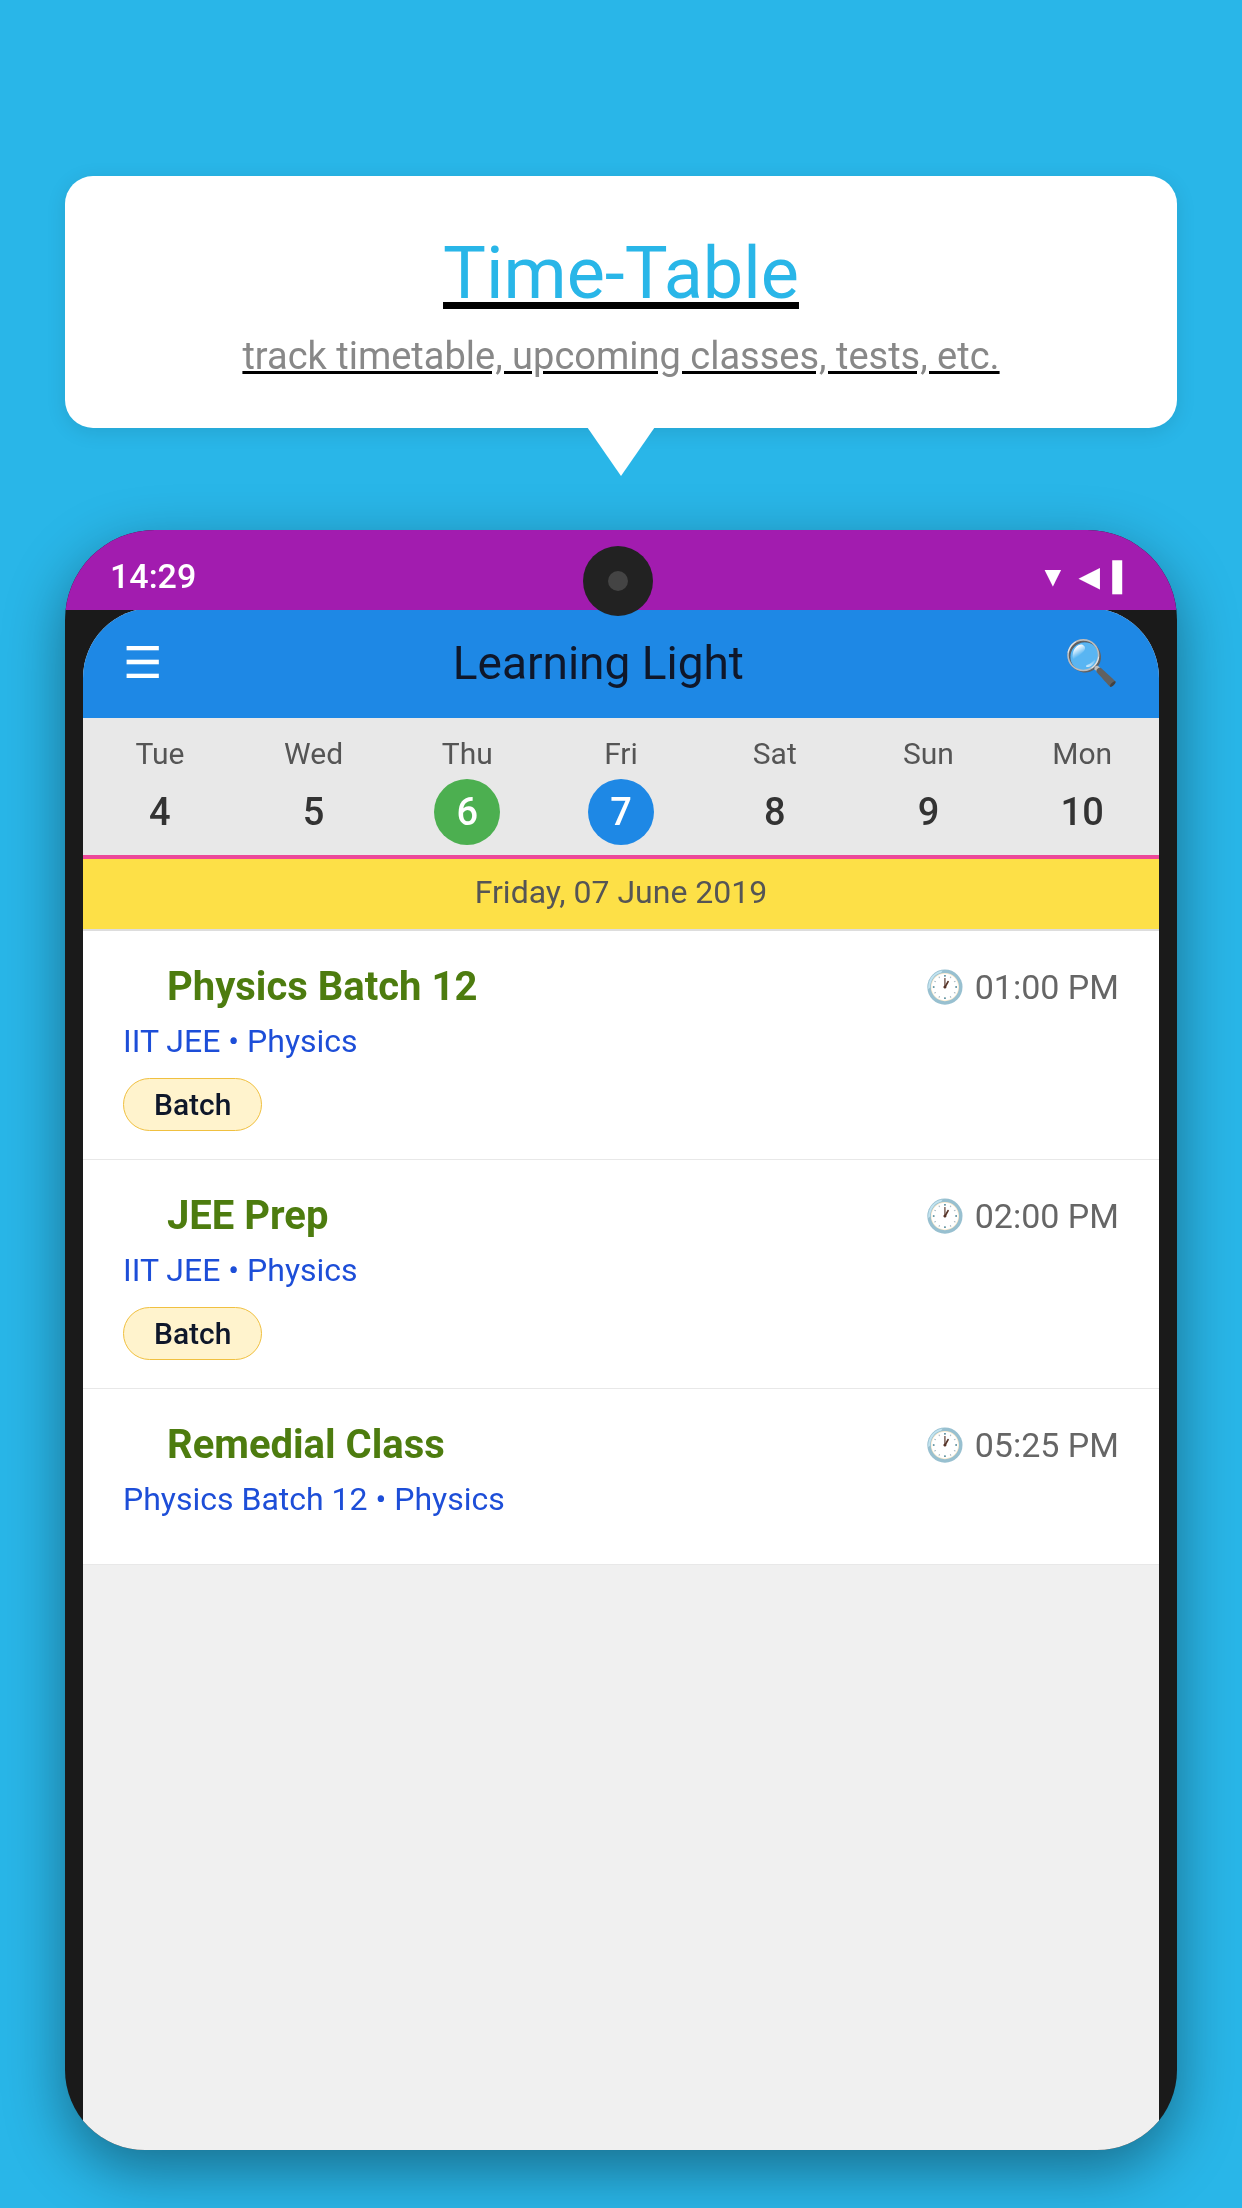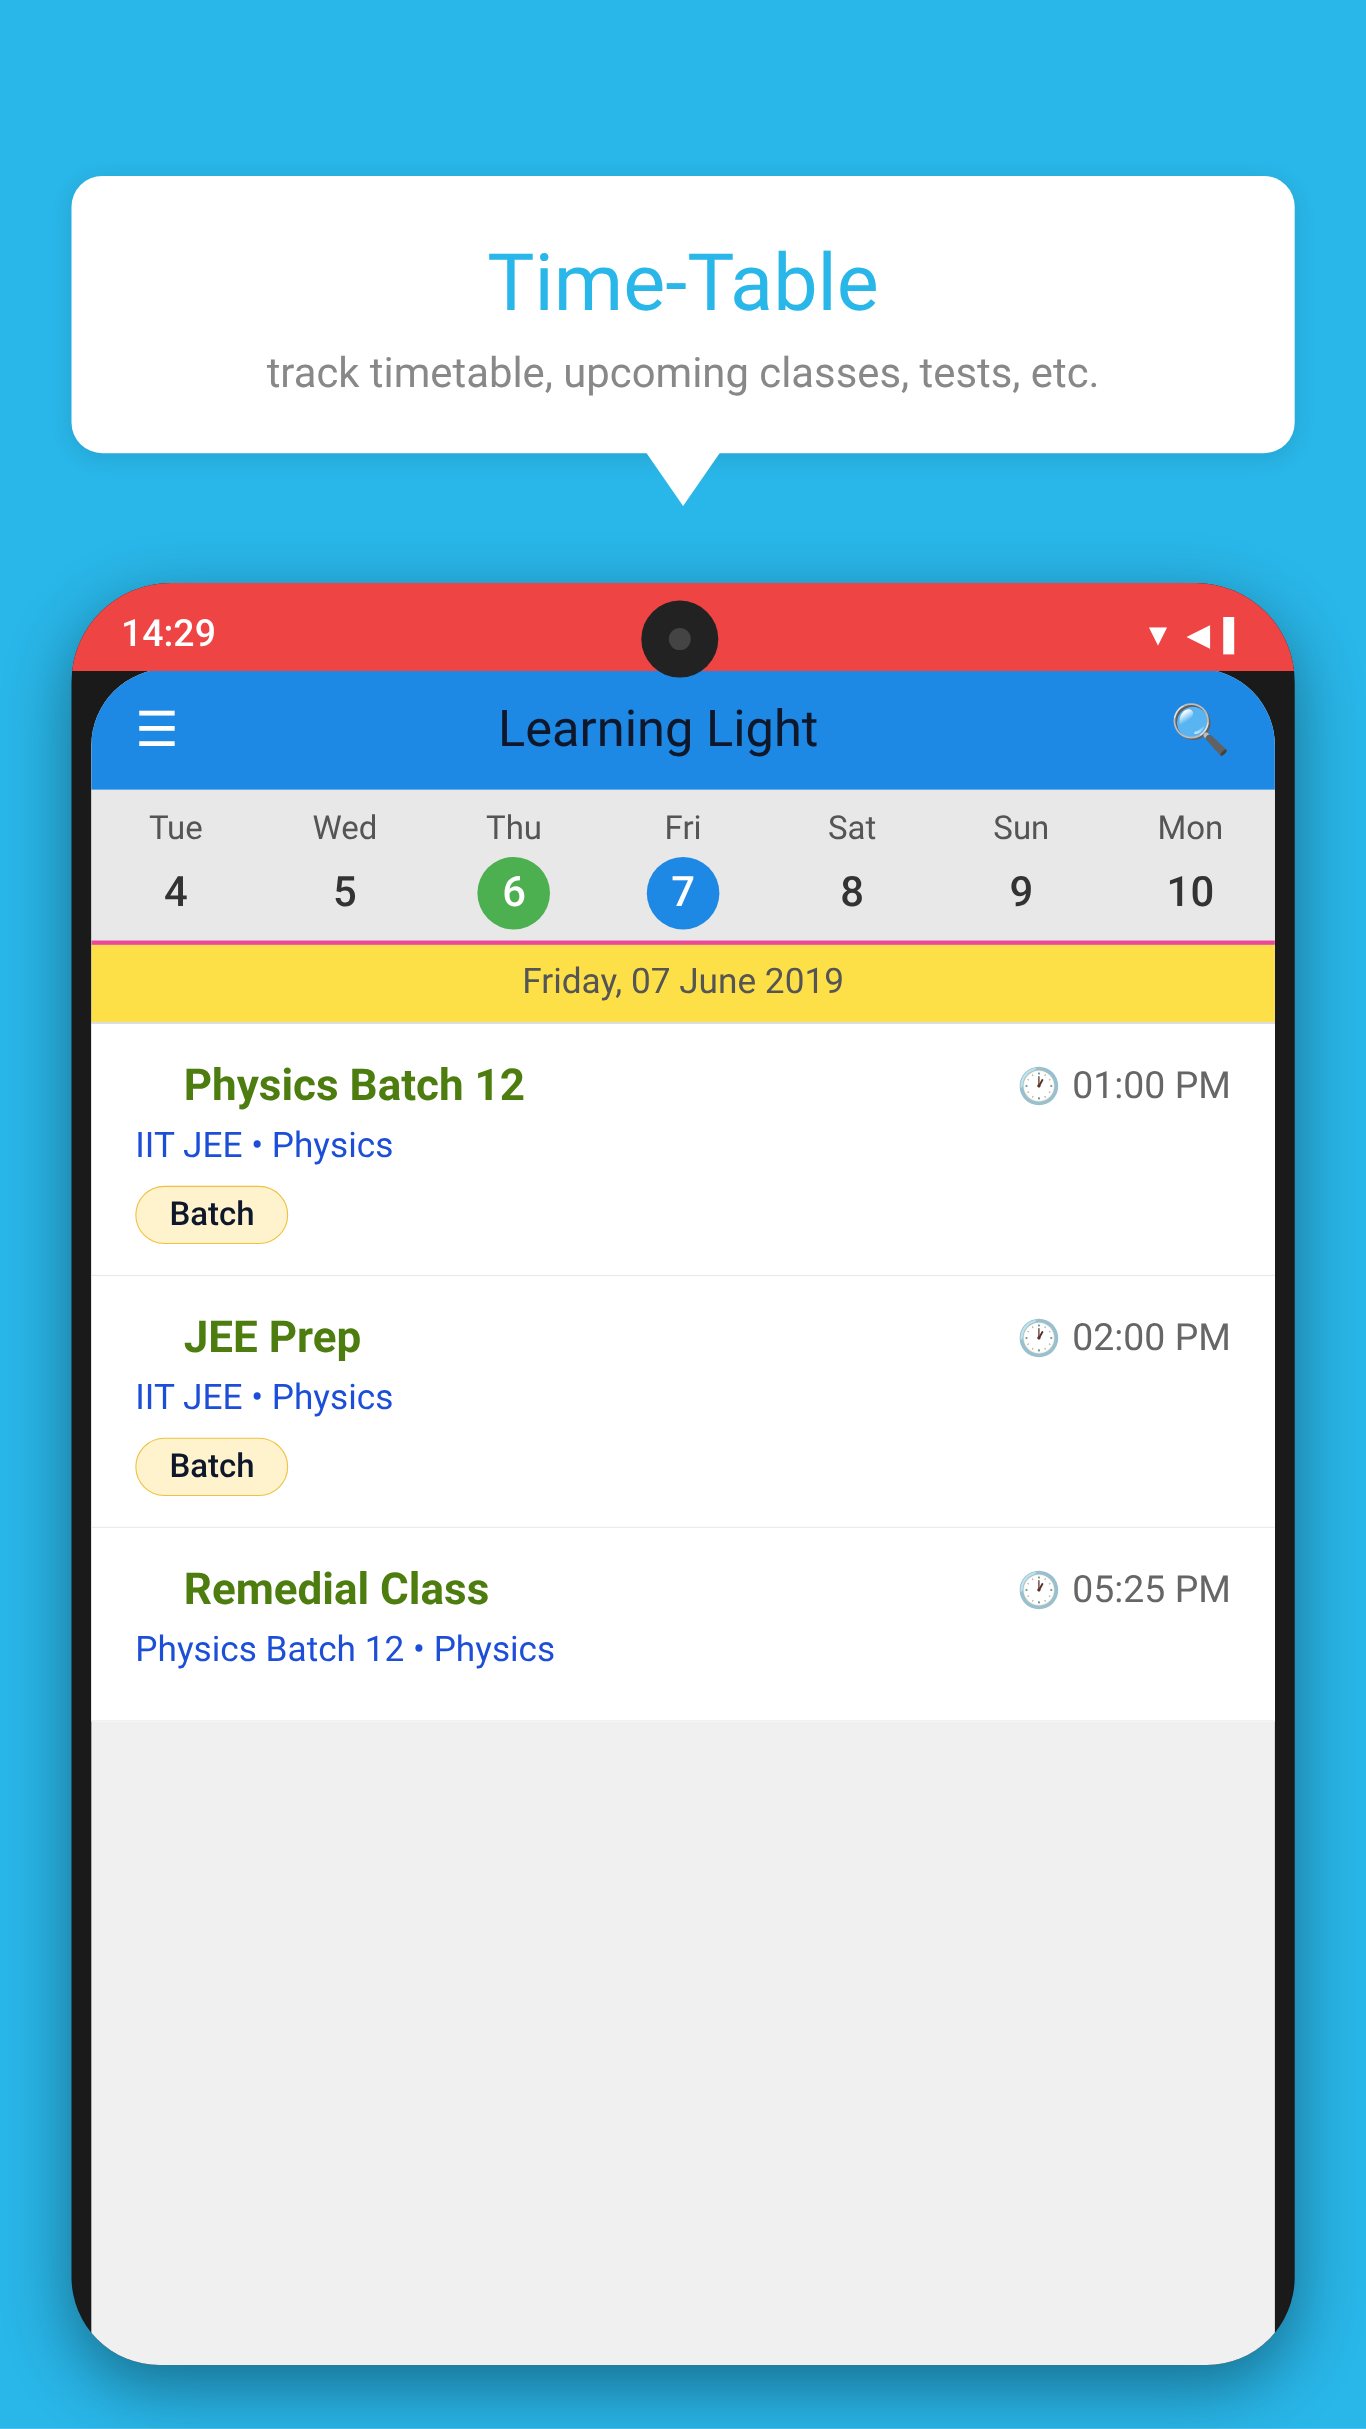--- a/index.html
+++ b/index.html
@@ -9,28 +9,29 @@
       height: 2208px;
       background-color: #29b6e8;
       font-family: 'Roboto', Arial, sans-serif;
       overflow: hidden;
       position: relative;
     }
 
     
     .tooltip-card {
       position: absolute;
-      top: 160px;
+      top: 176px;
       left: 65px;
       right: 65px;
       background: white;
       border-radius: 28px;
       padding: 55px 60px 50px;
       text-align: center;
       box-shadow: 0 4px 20px rgba(0,0,0,0.1);
+      text-decoration: underline;
     }
     .tooltip-card::after {
       content: '';
       position: absolute;
       bottom: -48px;
       left: 50%;
       transform: translateX(-50%);
       width: 0;
       height: 0;
       border-left: 36px solid transparent;
@@ -68,21 +69,21 @@
       position: relative;
     }
 
     
     .phone-notch-area {
       position: absolute;
       top: 0;
       left: 0;
       right: 0;
       height: 80px;
-      background: #ef4444;
+      background: #a21caf;
       border-radius: 70px 70px 0 0;
       z-index: 10;
       display: flex;
       align-items: center;
       justify-content: space-between;
       padding: 12px 45px 0;
     }
     .notch-time {
       color: white;
       font-size: 34px;

